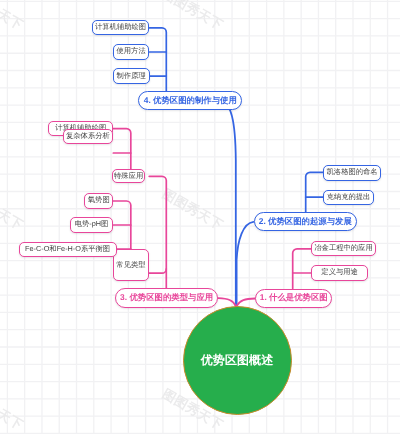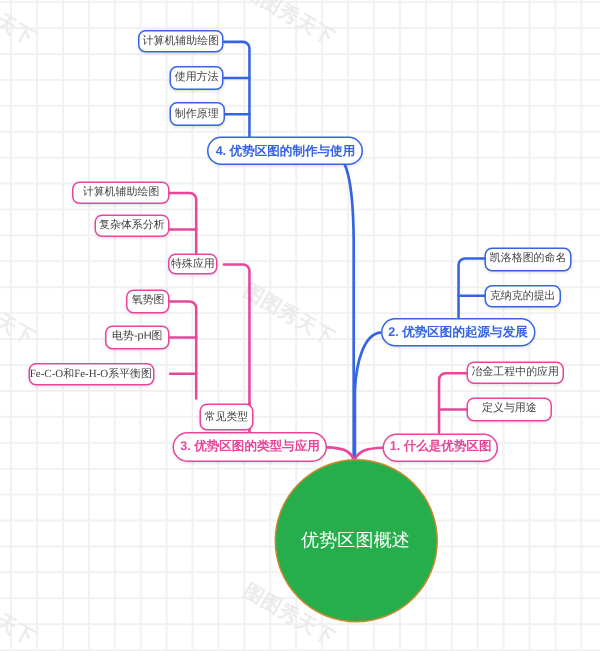--- a/index.html
+++ b/index.html
@@ -25,21 +25,21 @@
     box-shadow:0 1px 2px rgba(60,60,80,0.13);
   }
   .blue{border-color:#3565e3;color:#3565e3;}
   .pink{border-color:#e8469a;color:#e8469a;}
   .leaf{border-width:1px;border-radius:5px;font-size:7.3px;color:#3f3f3f;}
   .lvl1{border-width:1.3px;border-radius:10px;font-size:8.4px;font-weight:bold;}
   #root{
     position:absolute;border-radius:50%;
     background:#26ae4c;border:1.4px solid #c98b2a;
     display:flex;align-items:center;justify-content:center;
-    color:#fff;font-weight:normal;font-size:12px;letter-spacing:0.1px;
+    color:#fff;font-weight:bold;font-size:12px;letter-spacing:0.1px;
   }
 </style>
 </head>
 <body>
 
 <div id="canvas">
   <svg id="grid">
       <line x1="7.4" y1="0" x2="7.4" y2="434" stroke="#f1f1f3" stroke-width="1.3"></line>
       <line x1="24.68" y1="0" x2="24.68" y2="434" stroke="#f1f1f3" stroke-width="1.3"></line>
       <line x1="41.96" y1="0" x2="41.96" y2="434" stroke="#f1f1f3" stroke-width="1.3"></line>
@@ -133,33 +133,33 @@
       </div>
       <div class="node lvl1 pink" style="left:114.9px;top:288.4px;width:103.5px;height:19.700000000000045px;">
         <span>3. 优势区图的类型与应用</span>
       </div>
       <div class="node leaf pink" style="left:112.1px;top:169.1px;width:33px;height:14.300000000000011px;">
         <span>特殊应用</span>
       </div>
       <div class="node leaf pink" style="left:48.4px;top:121px;width:64.6px;height:15.199999999999989px;">
         <span>计算机辅助绘图</span>
       </div>
-      <div class="node leaf pink" style="left:62.5px;top:143px;width:50.8px;height:15.199999999999989px;text-align:center;">
+      <div class="node leaf pink" style="left:62.5px;top:129px;width:50.8px;height:15.199999999999989px;text-align:center;">
         <span>复杂体系分析</span>
       </div>
-      <div class="node leaf pink" style="left:112.9px;top:269px;width:36.099999999999994px;height:18px;margin-left:20px;">
+      <div class="node leaf pink" style="left:112.9px;top:249px;width:36.099999999999994px;height:32px;">
         <span>常见类型</span>
       </div>
       <div class="node leaf pink" style="left:84.4px;top:193.4px;width:28.69999999999999px;height:15.199999999999989px;">
         <span>氧势图</span>
       </div>
       <div class="node leaf pink" style="left:69.6px;top:217.4px;width:43.900000000000006px;height:15.199999999999989px;">
         <span>电势-pH图</span>
       </div>
-      <div class="node leaf pink" style="left:18.6px;top:241.5px;width:84px;height:15.199999999999989px;font-family:Liberation Serif, serif;">
+      <div class="node leaf pink" style="left:18.6px;top:241.5px;width:98px;height:15.199999999999989px;">
         <span>Fe-C-O和Fe-H-O系平衡图</span>
       </div>
       <div class="node lvl1 pink" style="left:255.1px;top:288.8px;width:77.4px;height:19.30000000000001px;">
         <span>1. 什么是优势区图</span>
       </div>
       <div class="node leaf pink" style="left:311.1px;top:241.1px;width:64.79999999999995px;height:15.299999999999983px;">
         <span>冶金工程中的应用</span>
       </div>
       <div class="node leaf pink" style="left:311.1px;top:265.4px;width:57px;height:15.200000000000045px;">
         <span>定义与用途</span>

